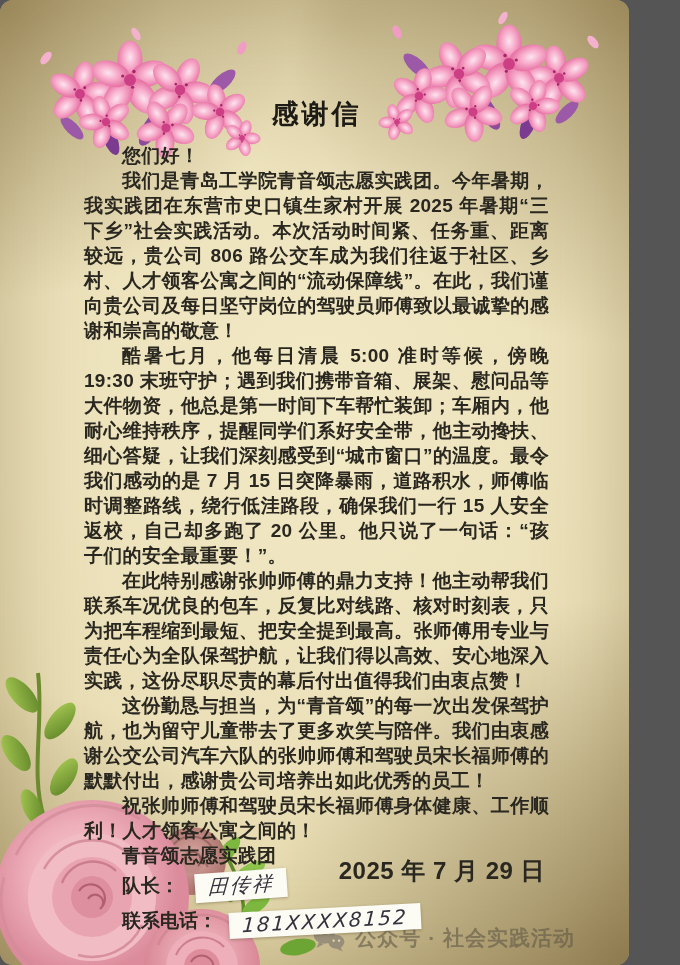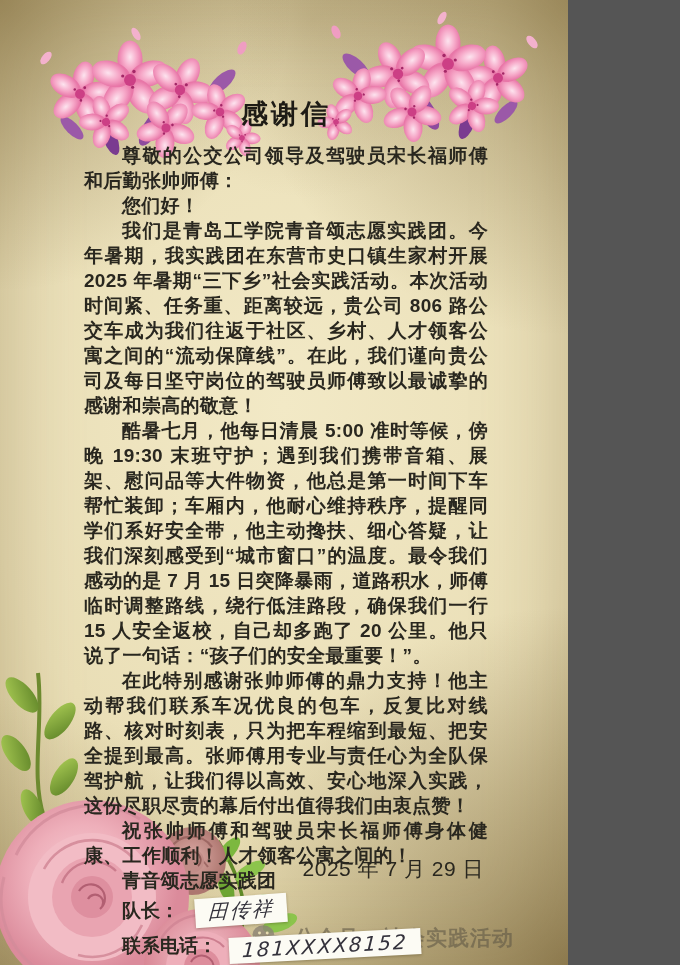--- a/index.html
+++ b/index.html
@@ -1,20 +1,21 @@
 <!DOCTYPE html>
 <html><head>
 <meta charset="utf-8">
 <style>
   html,body{margin:0;padding:0;background:#555;}
   .page{
-    position:relative;width:568px;height:965px;overflow:hidden;
+    position:relative;width:629px;height:965px;overflow:hidden;
     font-family:"Liberation Sans","DejaVu Sans",sans-serif;
     background:radial-gradient(120% 90% at 50% 42%, #f2e9c6 0%, #eadfb7 45%, #ddd0a0 74%, #c3b07e 100%);
     box-shadow:inset 0 0 90px rgba(115,92,46,.35);
+    border-radius:13px;
   }
   .page::before{
     content:"";position:absolute;inset:0;z-index:0;pointer-events:none;
     background:
       radial-gradient(circle at 0% 0%, rgba(108,86,40,.50), rgba(108,86,40,0) 26%),
       radial-gradient(circle at 100% 0%, rgba(108,86,40,.48), rgba(108,86,40,0) 30%),
       radial-gradient(circle at 100% 100%, rgba(98,76,36,.55), rgba(98,76,36,0) 32%),
       radial-gradient(circle at 0% 100%, rgba(98,76,36,.35), rgba(98,76,36,0) 24%),
       radial-gradient(circle at 55% 2%, rgba(120,98,50,.20), rgba(120,98,50,0) 18%);
   }
@@ -44,21 +45,21 @@
   }
   .strip-signature{margin-left:16px;transform:rotate(-4deg);}
   .strip-phone{margin-left:12px;transform:rotate(-3deg);}
   .handwriting{
     font-family:"DejaVu Sans",cursive;font-style:italic;font-weight:400;
     color:#34323c;font-size:20px;letter-spacing:2px;
     display:inline-block;transform:skewX(-6deg);
   }
   .date{
     position:absolute;right:84px;top:855px;z-index:3;
-    font-size:21px;font-weight:400;color:#29271f;letter-spacing:0.5px;
+    font-size:24px;font-weight:700;color:#29271f;letter-spacing:0.5px;
   }
   .footer{
     position:absolute;right:54px;bottom:13px;z-index:2;
     display:flex;align-items:center;gap:9px;
     font-size:21px;font-weight:600;letter-spacing:1px;
     color:rgba(99,91,71,.62);
   }
 </style>
 </head>
 <body>
@@ -184,25 +185,25 @@
       <path d="M-44,-22 A48,48 0 0 1 30,-42" fill="none" stroke="#cf8494" stroke-width="2.6" opacity=".8"></path>
       <circle r="36" fill="#eeafba"></circle>
       <path d="M-26,-12 A29,29 0 0 1 22,-20" fill="none" stroke="#c57687" stroke-width="2.2" opacity=".85"></path>
       <circle r="18" fill="#dd8d9c"></circle>
       <path d="M-11,-5 A12,12 0 1 1 7,10" fill="none" stroke="#b25f72" stroke-width="2"></path>
     </g>
   </svg>
 
   <div class="content">
     <h1 class="title">感谢信</h1>
-    <p>尊敬的公交公司领导及驾驶员宋长福师傅和后勤张帅师傅：</p>
     <p>您们好！</p>
     <p>我们是青岛工学院青音颂志愿实践团。今年暑期，我实践团在东营市史口镇生家村开展 2025 年暑期“三下乡”社会实践活动。本次活动时间紧、任务重、距离较远，贵公司 806 路公交车成为我们往返于社区、乡村、人才领客公寓之间的“流动保障线”。在此，我们谨向贵公司及每日坚守岗位的驾驶员师傅致以最诚挚的感谢和崇高的敬意！</p>
     <p>酷暑七月，他每日清晨 5:00 准时等候，傍晚 19:30 末班守护；遇到我们携带音箱、展架、慰问品等大件物资，他总是第一时间下车帮忙装卸；车厢内，他耐心维持秩序，提醒同学们系好安全带，他主动搀扶、细心答疑，让我们深刻感受到“城市窗口”的温度。最令我们感动的是 7 月 15 日突降暴雨，道路积水，师傅临时调整路线，绕行低洼路段，确保我们一行 15 人安全返校，自己却多跑了 20 公里。他只说了一句话：“孩子们的安全最重要！”。</p>
     <p>在此特别感谢张帅师傅的鼎力支持！他主动帮我们联系车况优良的包车，反复比对线路、核对时刻表，只为把车程缩到最短、把安全提到最高。张师傅用专业与责任心为全队保驾护航，让我们得以高效、安心地深入实践，这份尽职尽责的幕后付出值得我们由衷点赞！</p>
+    <p>这份勤恳与担当，为“青音颂”的每一次出发保驾护航，也为留守儿童带去了更多欢笑与陪伴。我们由衷感谢公交公司汽车六队的张帅师傅和驾驶员宋长福师傅的默默付出，感谢贵公司培养出如此优秀的员工！</p>
     <p>祝张帅师傅和驾驶员宋长福师傅身体健康、工作顺利！人才领客公寓之间的！</p>
     <p>青音颂志愿实践团</p>
     <div class="sign-row">
       <span>队长：</span>
       <span class="strip strip-signature">
         <span class="handwriting">田传祥</span>
       </span>
     </div>
     <div class="sign-row">
       <span>联系电话：</span>

